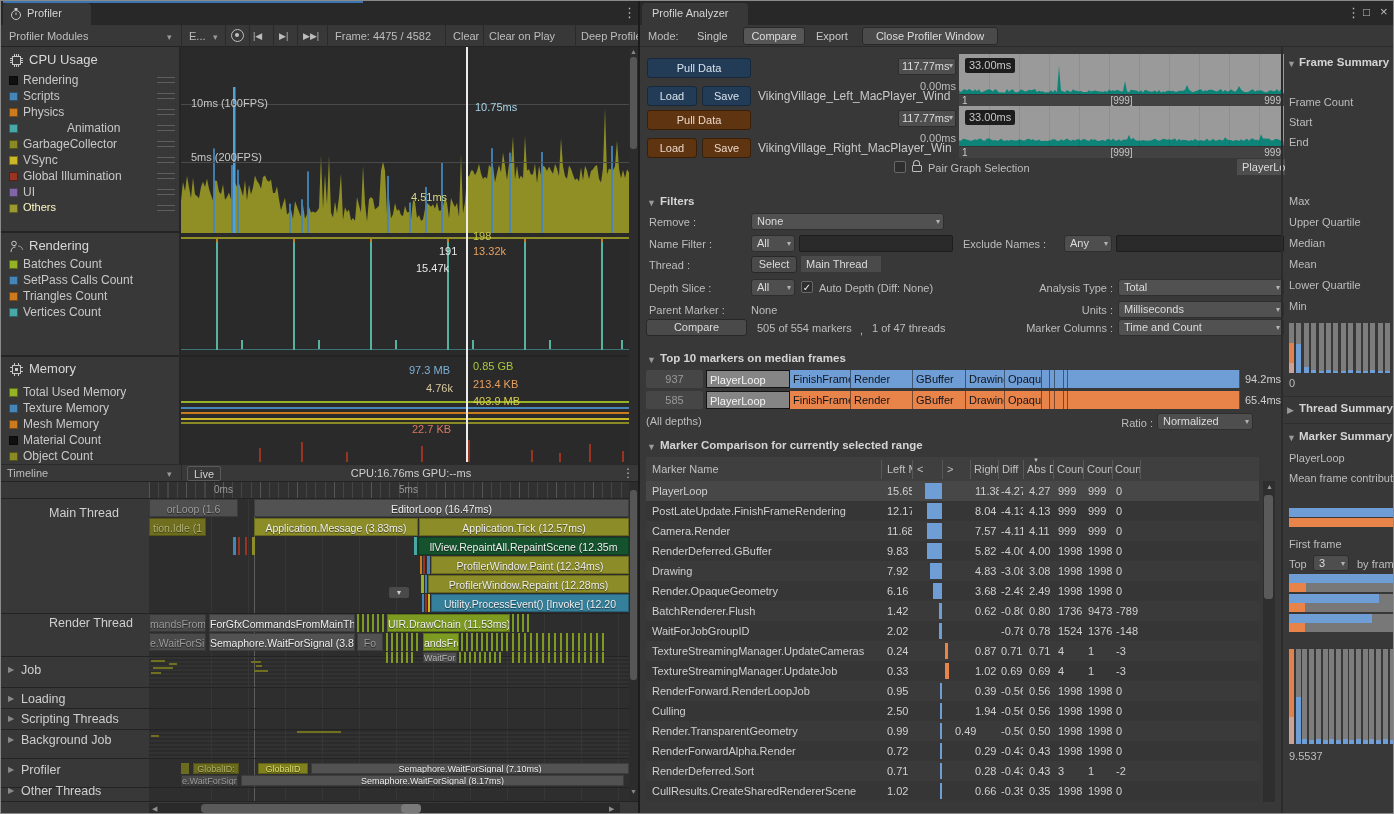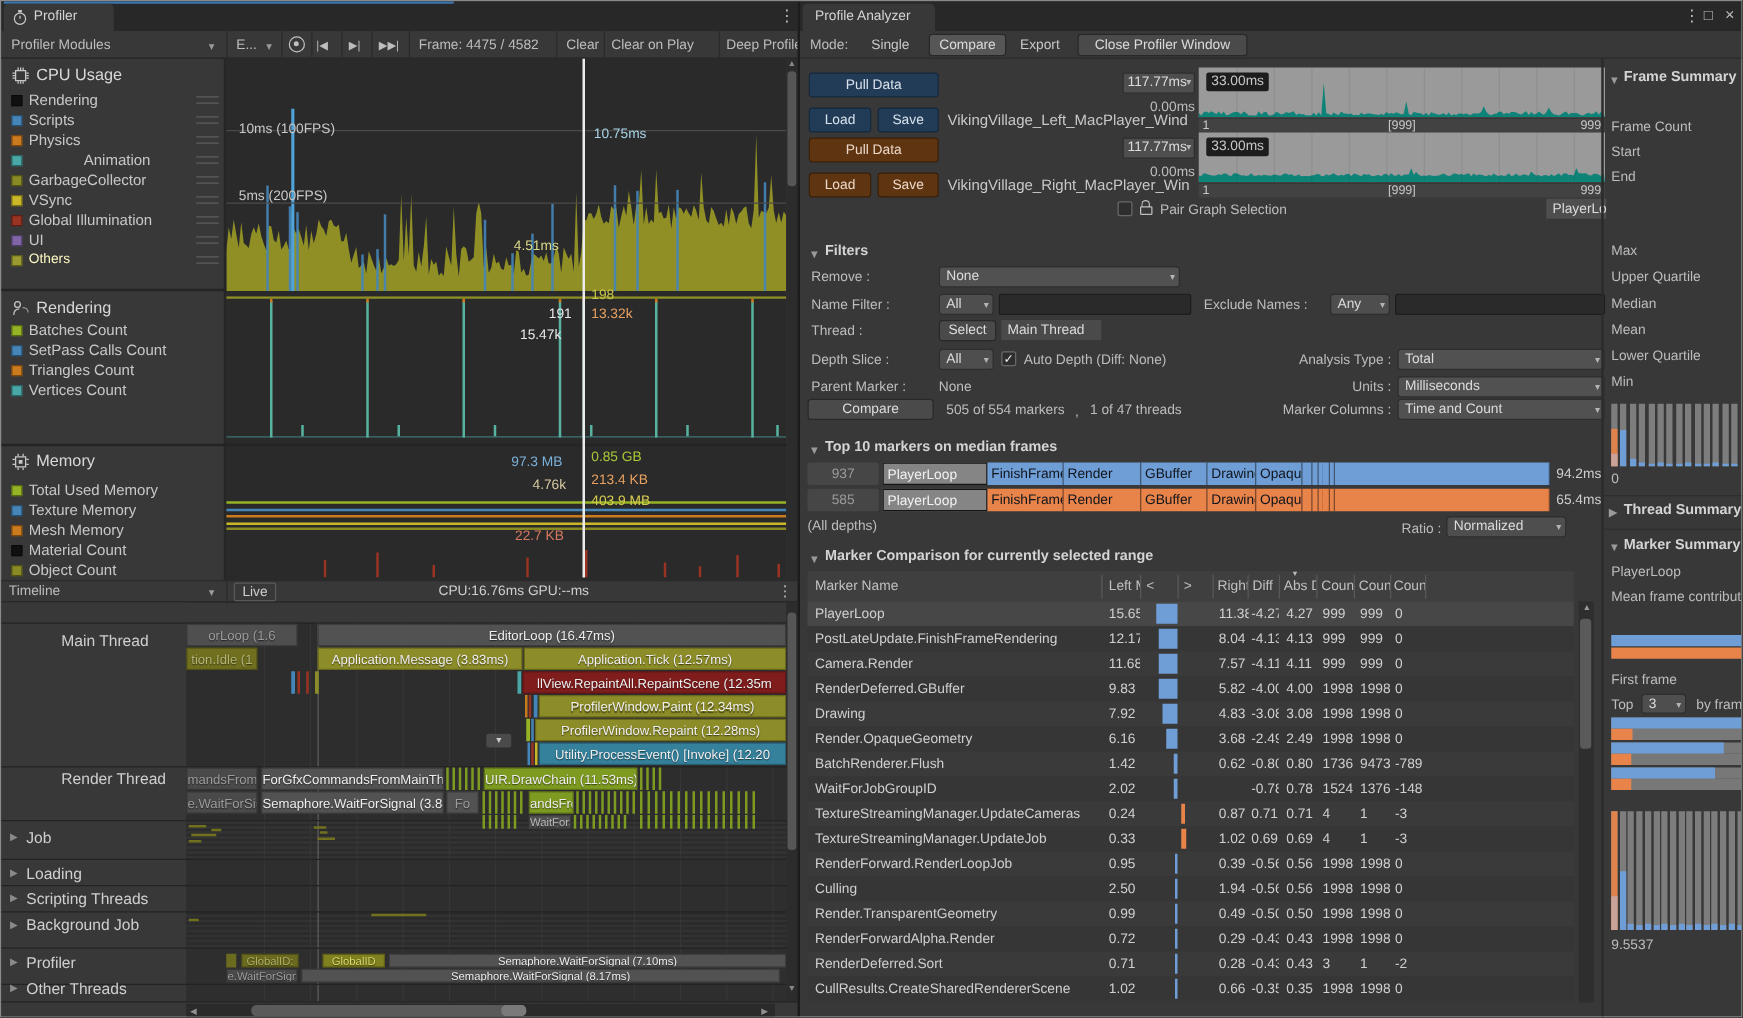--- a/index.html
+++ b/index.html
@@ -81,20 +81,25 @@
   <div class="abs" style="left:0;top:463px;width:637px;height:18px;background:#383838;border-top:1px solid #2a2a2a;border-bottom:1px solid #232323">
     <span class="lbl" style="left:6px;top:2px">Timeline</span>
     <span class="fold" style="left:166px;top:4px">▾</span>
     <span class="sep" style="left:180px;top:0;height:18px"></span>
     <span class="abs" style="left:186px;top:1px;width:34px;height:15px;border:1px solid #5a5a5a;border-radius:2px;text-align:center;line-height:14px;color:#cfcfcf">Live</span>
     <span class="abs" style="left:230px;top:2px;width:360px;text-align:center;color:#cfcfcf">CPU:16.76ms  GPU:--ms</span>
     <span class="icon" style="left:621px;top:1px;font-size:12px">⋮</span>
   </div>
 
   <div class="abs" style="left:0;top:481px;width:148px;height:16px;background:#383838"></div>
+  <div class="abs" style="left:148px;top:481px;width:480px;height:16px;background:#313131;
+    background-image:repeating-linear-gradient(90deg,#555 0 1px,transparent 1px 37px),repeating-linear-gradient(90deg,#454545 0 1px,transparent 1px 9.25px)" id="ruler">
+      <div style="position: absolute; left: 65px; top: 2px; width: 40px; height: 12px; font-size: 10px; color: rgb(154, 154, 154);">0ms</div>
+      <div style="position: absolute; left: 250px; top: 2px; width: 40px; height: 12px; font-size: 10px; color: rgb(154, 154, 154);">5ms</div>
+    </div>
 
   <div id="timeline">
       <div style="position: absolute; left: 0px; top: 497px; width: 148px; height: 303px; background: rgb(56, 56, 56);"></div>
       <div style="position: absolute; left: 148px; top: 497px; width: 480px; height: 158px; background: rgb(45, 45, 45);"></div>
       <div style="position: absolute; left: 148px; top: 655px; width: 480px; height: 31px; background: repeating-linear-gradient(0deg, rgb(50, 50, 50) 0px, rgb(50, 50, 50) 2px, rgb(43, 43, 43) 2px, rgb(43, 43, 43) 4px) rgb(46, 46, 46);"></div>
       <div style="position: absolute; left: 148px; top: 686px; width: 480px; height: 21px; background: rgb(46, 46, 46);"></div>
       <div style="position: absolute; left: 148px; top: 707px; width: 480px; height: 21px; background: rgb(46, 46, 46);"></div>
       <div style="position: absolute; left: 148px; top: 728px; width: 480px; height: 29px; background: repeating-linear-gradient(0deg, rgb(50, 50, 50) 0px, rgb(50, 50, 50) 2px, rgb(43, 43, 43) 2px, rgb(43, 43, 43) 4px) rgb(46, 46, 46);"></div>
       <div style="position: absolute; left: 148px; top: 757px; width: 480px; height: 29px; background: rgb(46, 46, 46);"></div>
       <div style="position: absolute; left: 148px; top: 786px; width: 480px; height: 14px; background: rgb(46, 46, 46);"></div>
@@ -136,21 +141,21 @@
       <div style="position: absolute; left: 148px; top: 498px; width: 89px; height: 18px; background: rgb(79, 79, 79); overflow: hidden; white-space: nowrap; text-align: center; line-height: 18px; font-size: 10.5px; color: rgb(156, 156, 156); text-shadow: rgba(0, 0, 0, 0.6) 0px 1px 1px; border: 1px solid rgba(0, 0, 0, 0.25);">orLoop (1.6</div>
       <div style="position: absolute; left: 253px; top: 498px; width: 375px; height: 18px; background: rgb(82, 82, 82); overflow: hidden; white-space: nowrap; text-align: center; line-height: 18px; font-size: 10.5px; color: rgb(239, 239, 239); text-shadow: rgba(0, 0, 0, 0.6) 0px 1px 1px; border: 1px solid rgba(0, 0, 0, 0.25);">EditorLoop (16.47ms)</div>
       <div style="position: absolute; left: 148px; top: 517px; width: 57px; height: 18px; background: rgb(111, 111, 31); overflow: hidden; white-space: nowrap; text-align: center; line-height: 18px; font-size: 10.5px; color: rgb(181, 181, 120); text-shadow: rgba(0, 0, 0, 0.6) 0px 1px 1px; border: 1px solid rgba(0, 0, 0, 0.25);">tion.Idle (1</div>
       <div style="position: absolute; left: 253px; top: 517px; width: 164px; height: 18px; background: rgb(140, 140, 40); overflow: hidden; white-space: nowrap; text-align: center; line-height: 18px; font-size: 10.5px; color: rgb(239, 239, 239); text-shadow: rgba(0, 0, 0, 0.6) 0px 1px 1px; border: 1px solid rgba(0, 0, 0, 0.25);">Application.Message (3.83ms)</div>
       <div style="position: absolute; left: 418px; top: 517px; width: 210px; height: 18px; background: rgb(140, 140, 40); overflow: hidden; white-space: nowrap; text-align: center; line-height: 18px; font-size: 10.5px; color: rgb(239, 239, 239); text-shadow: rgba(0, 0, 0, 0.6) 0px 1px 1px; border: 1px solid rgba(0, 0, 0, 0.25);">Application.Tick (12.57ms)</div>
       <div style="position: absolute; left: 232px; top: 536px; width: 3px; height: 18px; background: rgb(69, 133, 184); overflow: hidden; white-space: nowrap; text-align: center; line-height: 18px; font-size: 10.5px; color: rgb(239, 239, 239); text-shadow: rgba(0, 0, 0, 0.6) 0px 1px 1px; border: none;"></div>
       <div style="position: absolute; left: 237px; top: 536px; width: 2px; height: 18px; background: rgb(153, 51, 34); overflow: hidden; white-space: nowrap; text-align: center; line-height: 18px; font-size: 10.5px; color: rgb(239, 239, 239); text-shadow: rgba(0, 0, 0, 0.6) 0px 1px 1px; border: none;"></div>
       <div style="position: absolute; left: 244px; top: 536px; width: 2px; height: 18px; background: rgb(153, 51, 34); overflow: hidden; white-space: nowrap; text-align: center; line-height: 18px; font-size: 10.5px; color: rgb(239, 239, 239); text-shadow: rgba(0, 0, 0, 0.6) 0px 1px 1px; border: none;"></div>
       <div style="position: absolute; left: 251px; top: 536px; width: 3px; height: 18px; background: rgb(140, 140, 40); overflow: hidden; white-space: nowrap; text-align: center; line-height: 18px; font-size: 10.5px; color: rgb(239, 239, 239); text-shadow: rgba(0, 0, 0, 0.6) 0px 1px 1px; border: none;"></div>
       <div style="position: absolute; left: 413px; top: 536px; width: 3px; height: 18px; background: rgb(73, 167, 167); overflow: hidden; white-space: nowrap; text-align: center; line-height: 18px; font-size: 10.5px; color: rgb(239, 239, 239); text-shadow: rgba(0, 0, 0, 0.6) 0px 1px 1px; border: none;"></div>
-      <div style="position: absolute; left: 417px; top: 536px; width: 211px; height: 18px; background: #7f1d1d; overflow: hidden; white-space: nowrap; text-align: center; line-height: 18px; font-size: 10.5px; color: rgb(239, 239, 239); text-shadow: rgba(0, 0, 0, 0.6) 0px 1px 1px; border: 1px solid rgba(0, 0, 0, 0.25);">llView.RepaintAll.RepaintScene (12.35m</div>
+      <div style="position: absolute; left: 417px; top: 536px; width: 211px; height: 18px; background: #14532d; overflow: hidden; white-space: nowrap; text-align: center; line-height: 18px; font-size: 10.5px; color: rgb(239, 239, 239); text-shadow: rgba(0, 0, 0, 0.6) 0px 1px 1px; border: 1px solid rgba(0, 0, 0, 0.25);">llView.RepaintAll.RepaintScene (12.35m</div>
       <div style="position: absolute; left: 419px; top: 555px; width: 2px; height: 18px; background: rgb(204, 122, 30); overflow: hidden; white-space: nowrap; text-align: center; line-height: 18px; font-size: 10.5px; color: rgb(239, 239, 239); text-shadow: rgba(0, 0, 0, 0.6) 0px 1px 1px; border: none;"></div>
       <div style="position: absolute; left: 422px; top: 555px; width: 2px; height: 18px; background: rgb(153, 51, 34); overflow: hidden; white-space: nowrap; text-align: center; line-height: 18px; font-size: 10.5px; color: rgb(239, 239, 239); text-shadow: rgba(0, 0, 0, 0.6) 0px 1px 1px; border: none;"></div>
       <div style="position: absolute; left: 426px; top: 555px; width: 3px; height: 18px; background: rgb(69, 133, 184); overflow: hidden; white-space: nowrap; text-align: center; line-height: 18px; font-size: 10.5px; color: rgb(239, 239, 239); text-shadow: rgba(0, 0, 0, 0.6) 0px 1px 1px; border: none;"></div>
       <div style="position: absolute; left: 430px; top: 555px; width: 198px; height: 18px; background: rgb(140, 140, 40); overflow: hidden; white-space: nowrap; text-align: center; line-height: 18px; font-size: 10.5px; color: rgb(239, 239, 239); text-shadow: rgba(0, 0, 0, 0.6) 0px 1px 1px; border: 1px solid rgba(0, 0, 0, 0.25);">ProfilerWindow.Paint (12.34ms)</div>
       <div style="position: absolute; left: 420px; top: 574px; width: 3px; height: 18px; background: rgb(149, 179, 37); overflow: hidden; white-space: nowrap; text-align: center; line-height: 18px; font-size: 10.5px; color: rgb(239, 239, 239); text-shadow: rgba(0, 0, 0, 0.6) 0px 1px 1px; border: none;"></div>
       <div style="position: absolute; left: 424px; top: 574px; width: 2px; height: 18px; background: rgb(69, 133, 184); overflow: hidden; white-space: nowrap; text-align: center; line-height: 18px; font-size: 10.5px; color: rgb(239, 239, 239); text-shadow: rgba(0, 0, 0, 0.6) 0px 1px 1px; border: none;"></div>
       <div style="position: absolute; left: 427px; top: 574px; width: 201px; height: 18px; background: rgb(140, 140, 40); overflow: hidden; white-space: nowrap; text-align: center; line-height: 18px; font-size: 10.5px; color: rgb(239, 239, 239); text-shadow: rgba(0, 0, 0, 0.6) 0px 1px 1px; border: 1px solid rgba(0, 0, 0, 0.25);">ProfilerWindow.Repaint (12.28ms)</div>
       <div style="position: absolute; left: 421px; top: 593px; width: 2px; height: 18px; background: rgb(69, 133, 184); overflow: hidden; white-space: nowrap; text-align: center; line-height: 18px; font-size: 10.5px; color: rgb(239, 239, 239); text-shadow: rgba(0, 0, 0, 0.6) 0px 1px 1px; border: none;"></div>
       <div style="position: absolute; left: 424px; top: 593px; width: 2px; height: 18px; background: rgb(153, 51, 34); overflow: hidden; white-space: nowrap; text-align: center; line-height: 18px; font-size: 10.5px; color: rgb(239, 239, 239); text-shadow: rgba(0, 0, 0, 0.6) 0px 1px 1px; border: none;"></div>
       <div style="position: absolute; left: 427px; top: 593px; width: 2px; height: 18px; background: rgb(203, 184, 40); overflow: hidden; white-space: nowrap; text-align: center; line-height: 18px; font-size: 10.5px; color: rgb(239, 239, 239); text-shadow: rgba(0, 0, 0, 0.6) 0px 1px 1px; border: none;"></div>
@@ -672,21 +677,21 @@
       <div style="position: absolute; left: 974px; top: 704px; width: 24px; height: 13px; color: rgb(208, 208, 208); overflow: hidden; white-space: nowrap;">1.94</div>
       <div style="position: absolute; left: 1000px; top: 704px; width: 22px; height: 13px; color: rgb(208, 208, 208); overflow: hidden; white-space: nowrap;">-0.56</div>
       <div style="position: absolute; left: 1028px; top: 704px; width: 24px; height: 13px; color: rgb(208, 208, 208); overflow: hidden; white-space: nowrap;">0.56</div>
       <div style="position: absolute; left: 1057px; top: 704px; width: 26px; height: 13px; color: rgb(208, 208, 208); overflow: hidden; white-space: nowrap;">1998</div>
       <div style="position: absolute; left: 1087px; top: 704px; width: 26px; height: 13px; color: rgb(208, 208, 208); overflow: hidden; white-space: nowrap;">1998</div>
       <div style="position: absolute; left: 1115px; top: 704px; width: 26px; height: 13px; color: rgb(208, 208, 208); overflow: hidden; white-space: nowrap;">0</div>
       <div style="position: absolute; left: 939px; top: 702px; width: 2px; height: 16px; background: rgb(111, 158, 214);"></div>
       <div style="position: absolute; left: 645px; top: 720px; width: 613px; height: 20px; background: rgb(58, 58, 58);"></div>
       <div style="position: absolute; left: 651px; top: 724px; width: 226px; height: 13px; color: rgb(208, 208, 208); overflow: hidden; white-space: nowrap;">Render.TransparentGeometry</div>
       <div style="position: absolute; left: 886px; top: 724px; width: 25px; height: 13px; color: rgb(208, 208, 208); overflow: hidden; white-space: nowrap;">0.99</div>
-      <div style="position: absolute; left: 974px; top: 724px; width: 24px; height: 13px; color: rgb(208, 208, 208); overflow: hidden; white-space: nowrap;">0.49</div>
+      <div style="position: absolute; left: 954px; top: 724px; width: 24px; height: 13px; color: rgb(208, 208, 208); overflow: hidden; white-space: nowrap;">0.49</div>
       <div style="position: absolute; left: 1000px; top: 724px; width: 22px; height: 13px; color: rgb(208, 208, 208); overflow: hidden; white-space: nowrap;">-0.50</div>
       <div style="position: absolute; left: 1028px; top: 724px; width: 24px; height: 13px; color: rgb(208, 208, 208); overflow: hidden; white-space: nowrap;">0.50</div>
       <div style="position: absolute; left: 1057px; top: 724px; width: 26px; height: 13px; color: rgb(208, 208, 208); overflow: hidden; white-space: nowrap;">1998</div>
       <div style="position: absolute; left: 1087px; top: 724px; width: 26px; height: 13px; color: rgb(208, 208, 208); overflow: hidden; white-space: nowrap;">1998</div>
       <div style="position: absolute; left: 1115px; top: 724px; width: 26px; height: 13px; color: rgb(208, 208, 208); overflow: hidden; white-space: nowrap;">0</div>
       <div style="position: absolute; left: 939px; top: 722px; width: 2px; height: 16px; background: rgb(111, 158, 214);"></div>
       <div style="position: absolute; left: 645px; top: 740px; width: 613px; height: 20px; background: rgb(54, 54, 54);"></div>
       <div style="position: absolute; left: 651px; top: 744px; width: 226px; height: 13px; color: rgb(208, 208, 208); overflow: hidden; white-space: nowrap;">RenderForwardAlpha.Render</div>
       <div style="position: absolute; left: 886px; top: 744px; width: 25px; height: 13px; color: rgb(208, 208, 208); overflow: hidden; white-space: nowrap;">0.72</div>
       <div style="position: absolute; left: 974px; top: 744px; width: 24px; height: 13px; color: rgb(208, 208, 208); overflow: hidden; white-space: nowrap;">0.29</div>

